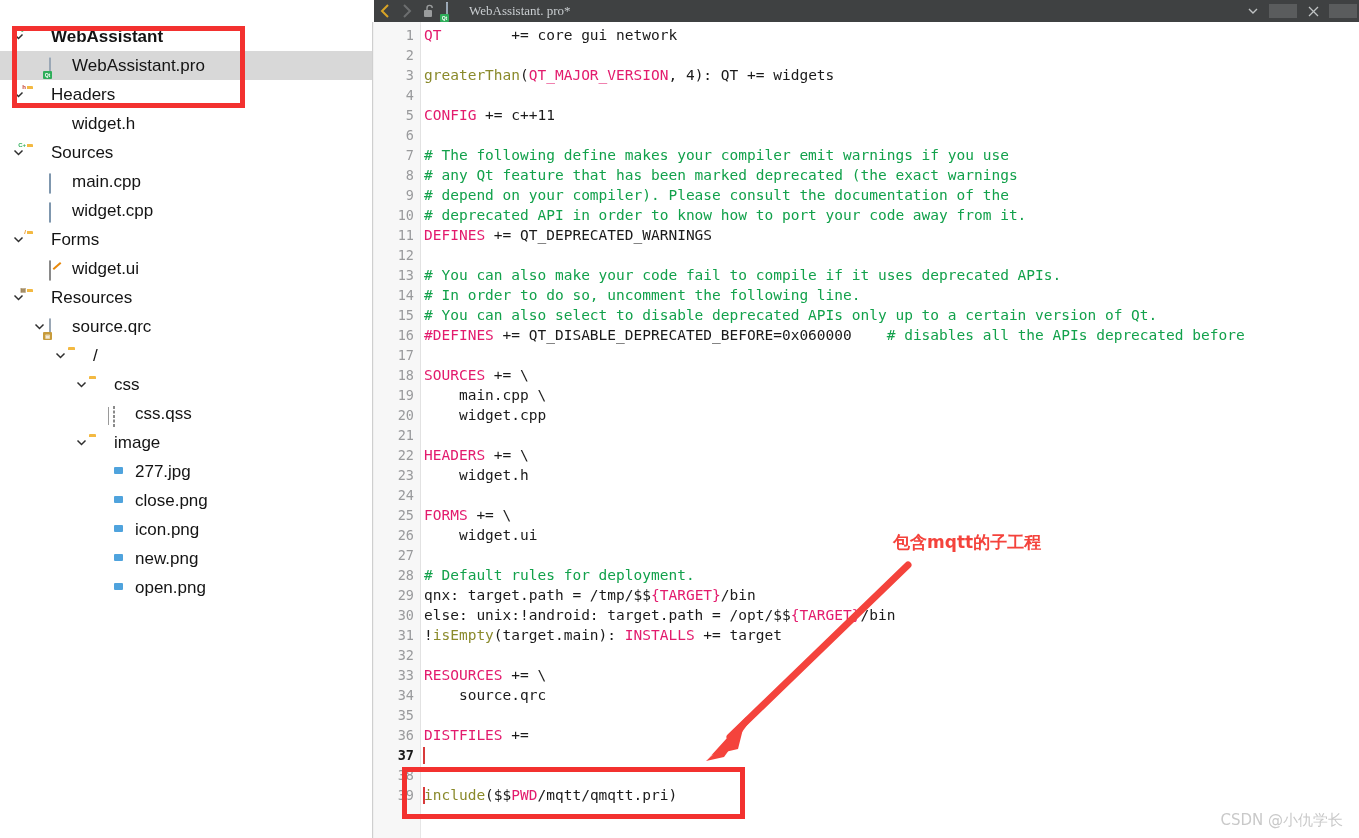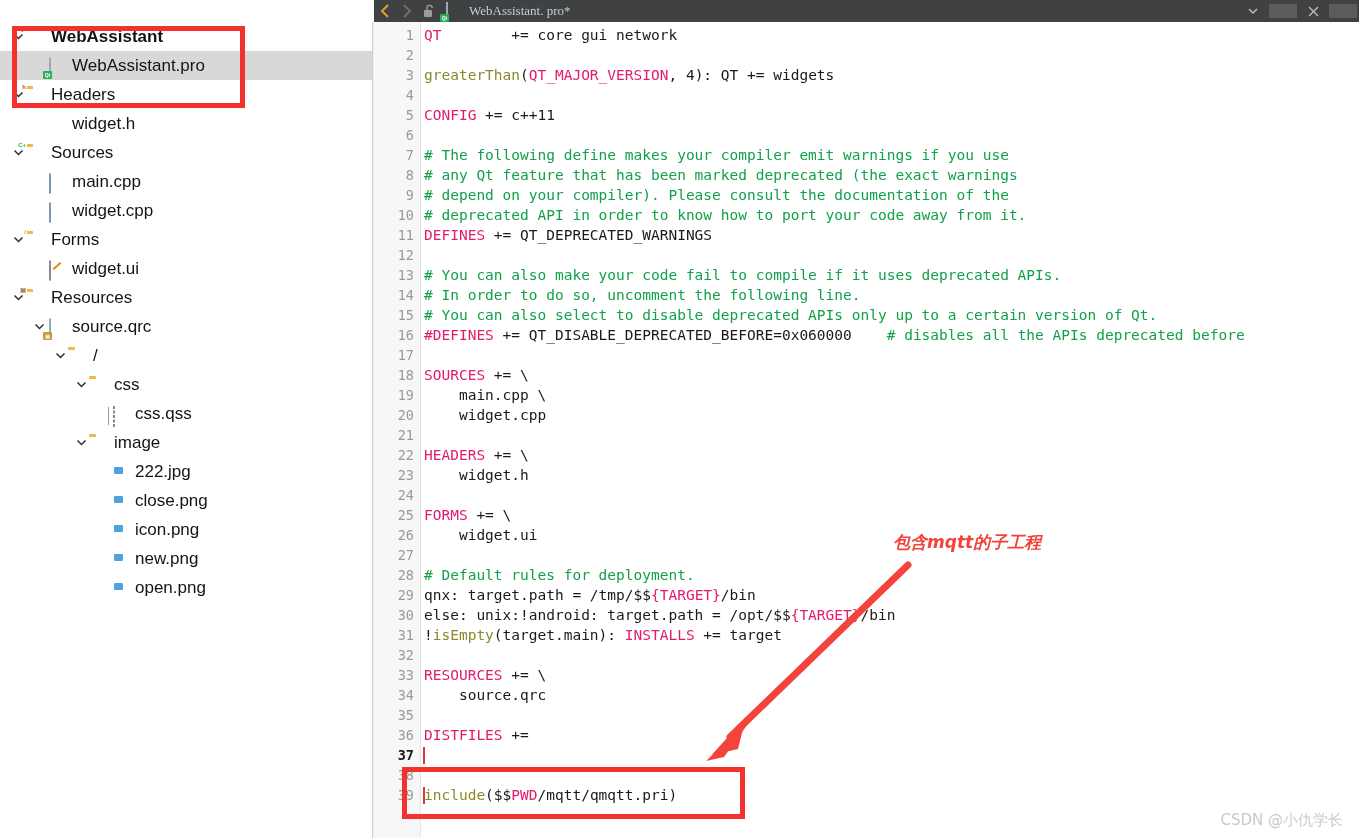--- a/index.html
+++ b/index.html
@@ -143,21 +143,20 @@
   .k-cmt{color:#12a14b;}
   .k-txt{color:#1a1a1a;}
 
   .caret{position:absolute;left:49px;top:2px;width:1.5px;height:17px;background:#d83a3a;}
 
   
   .redbox{position:absolute;border:5px solid #f3312f;box-sizing:border-box;pointer-events:none;}
   .annot-text{
     position:absolute;color:#f4433c;font-size:17px;font-weight:bold;white-space:nowrap;
     font-family:"DejaVu Sans", sans-serif;
-    font-style:italic;
   }
   .arrowsvg{position:absolute;pointer-events:none;}
   .watermark{
     position:absolute;right:16px;bottom:8px;color:#c9c9c9;font-size:15px;white-space:nowrap;
     font-family:"DejaVu Sans", sans-serif;
   }
 </style>
 </head>
 <body>
 
@@ -368,21 +367,21 @@
               <path d="M1.5 3.5 L5.5 7.5 L9.5 3.5" fill="none" stroke="#2f2f2f" stroke-width="1.5"></path>
             </svg>
           </span>
           <span class="ico"><span class="folder"></span></span>
           <span class="lbl">image</span>
         </div>
         <div class="tree-row">
           <span style="display:inline-block;width:94px;flex:0 0 94px;"></span>
           <span class="arrow empty"></span>
           <span class="ico"><span class="imgdoc"></span></span>
-          <span class="lbl">222.jpg</span>
+          <span class="lbl">277.jpg</span>
         </div>
         <div class="tree-row">
           <span style="display:inline-block;width:94px;flex:0 0 94px;"></span>
           <span class="arrow empty"></span>
           <span class="ico"><span class="imgdoc"></span></span>
           <span class="lbl">close.png</span>
         </div>
         <div class="tree-row">
           <span style="display:inline-block;width:94px;flex:0 0 94px;"></span>
           <span class="arrow empty"></span>

